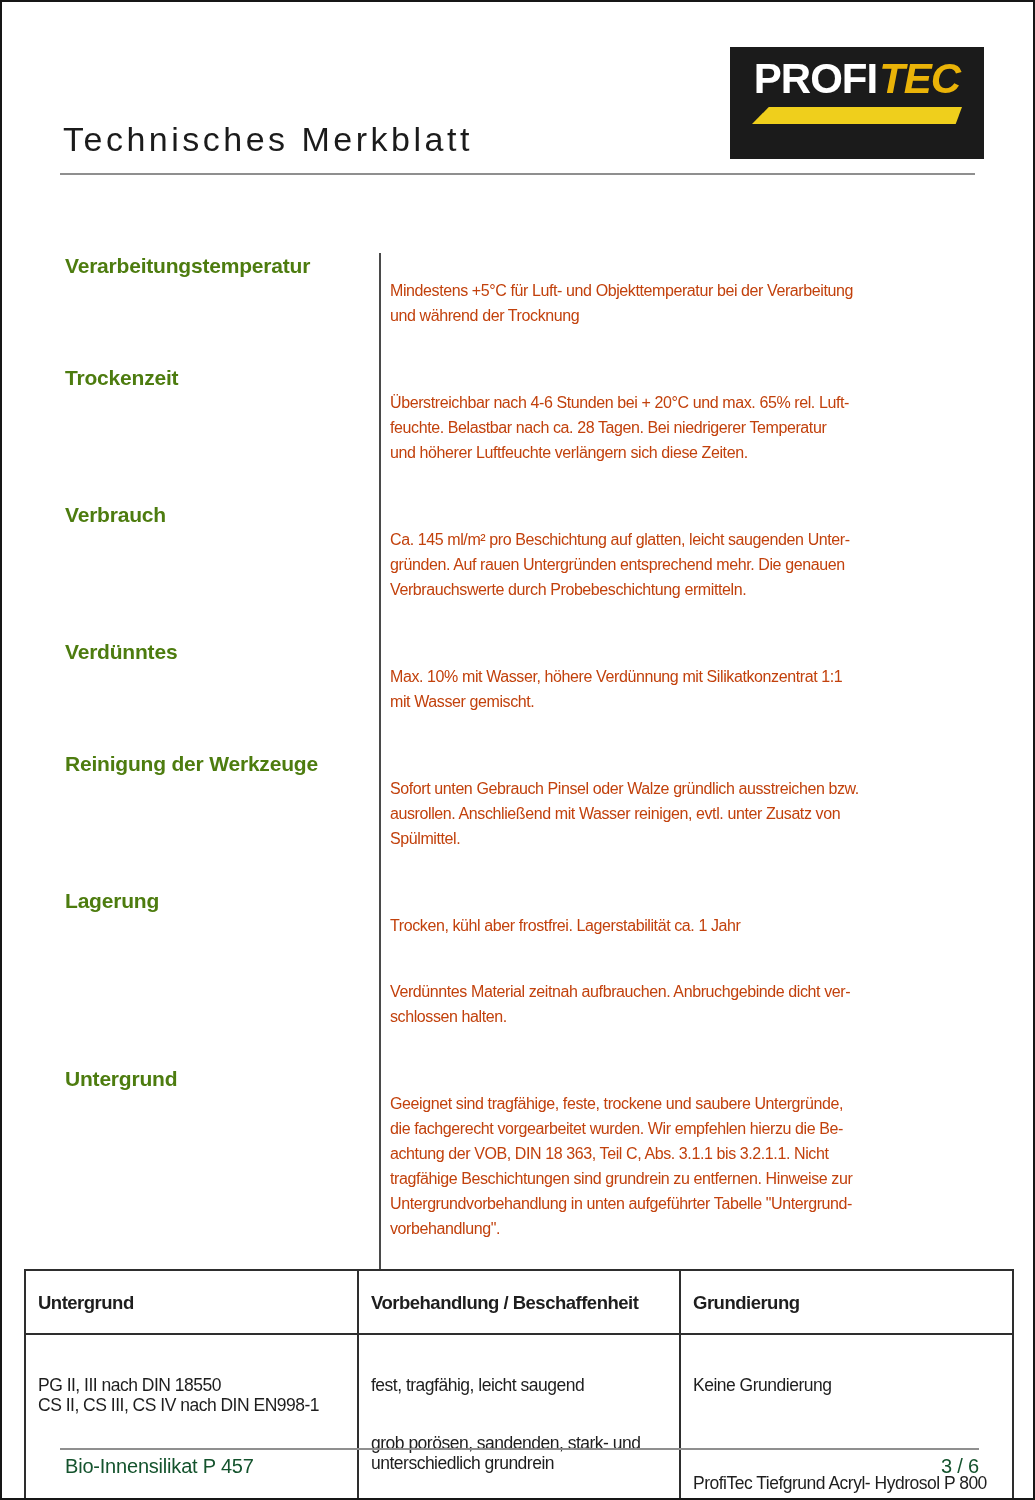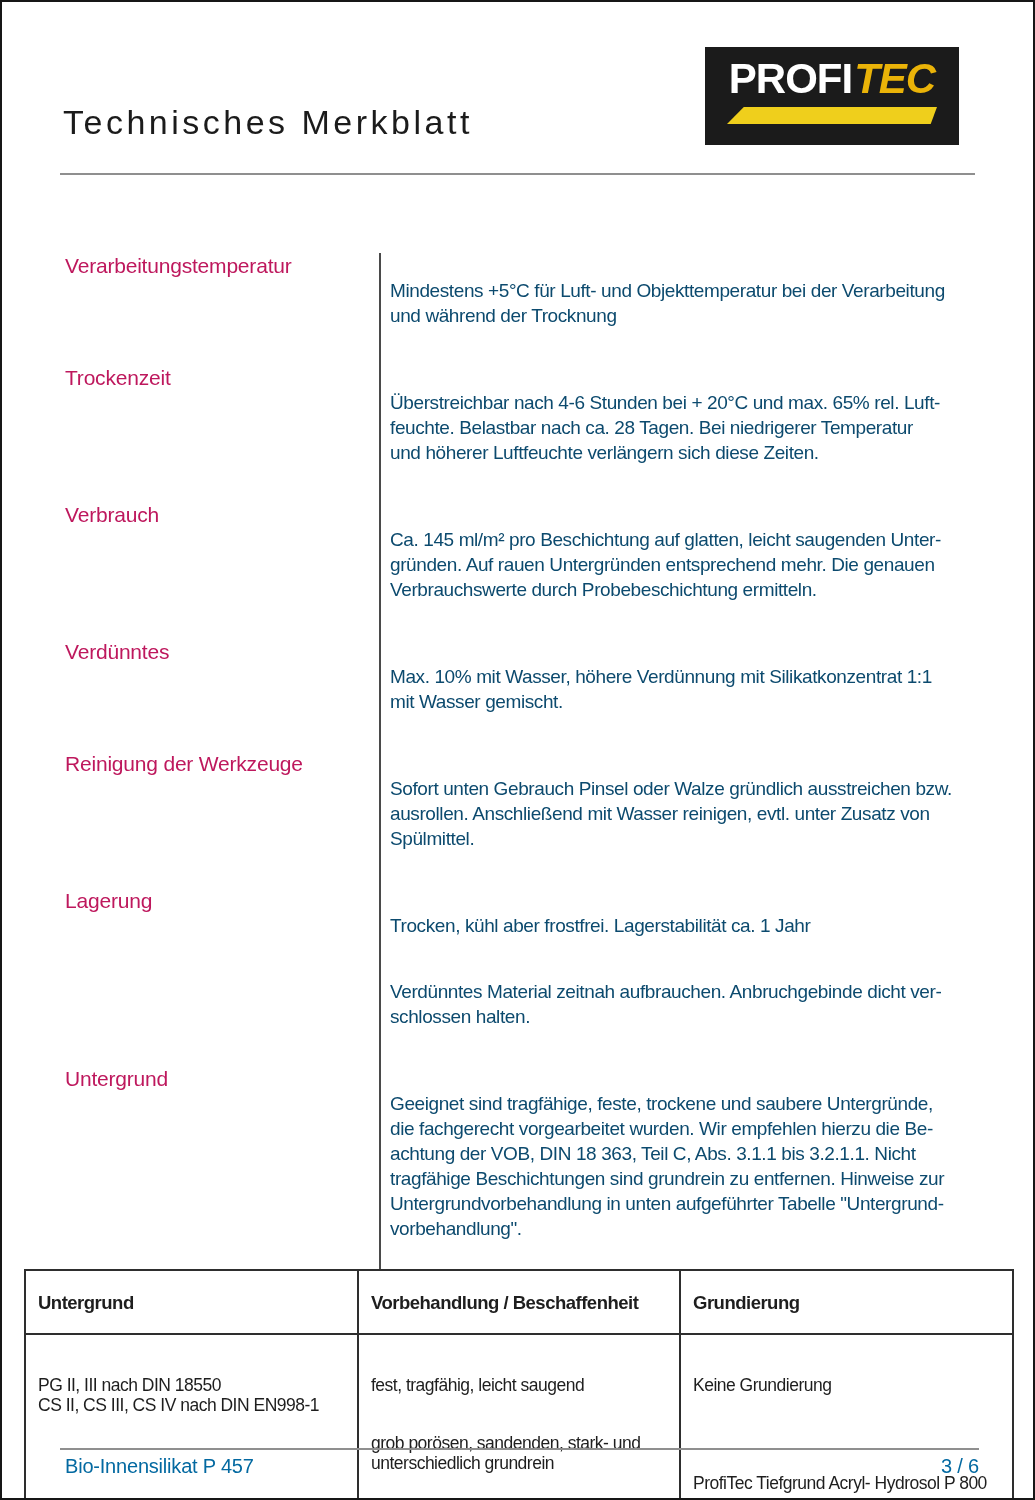--- a/index.html
+++ b/index.html
@@ -15,34 +15,34 @@
     border: 2px solid #161616;
     overflow: hidden;
   }
 
   
   .doc-header { position: relative; height: 174px; }
 
   .page-title {
     position: absolute;
     left: 61px;
-    top: 101px;
+    top: 118px;
     font-size: 34px;
     font-weight: 400;
     letter-spacing: 3.5px;
     color: #1b1b1b;
     white-space: nowrap;
   }
 
   .brand-logo {
     position: absolute;
-    left: 703px;
+    left: 728px;
     top: 45px;
     width: 254px;
-    height: 98px;
+    height: 112px;
     background: #1b1b1b;
     padding-top: 11px;
   }
   .logo-wordmark {
     display: flex;
     justify-content: center;
     align-items: baseline;
     line-height: 1;
     font-size: 42px;
     font-weight: 700;
@@ -68,34 +68,34 @@
   }
 
   
   .tech-grid {
     display: grid;
     grid-template-columns: 314px 1fr;
     margin: 77px 40px 0 63px;
   }
   .spec-label {
     font-size: 21px;
-    font-weight: 400;
+    font-weight: 700;
     letter-spacing: -0.2px;
     line-height: 25px;
     padding-right: 14px;
-    color: #be185d;
+    color: #4d7c0f;
   }
   .spec-value {
     border-left: 2px solid #4a4a4a;
     padding: 0 0 12px 9px;
-    font-size: 19px;
+    font-size: 16px;
     letter-spacing: -0.4px;
     line-height: 25px;
     white-space: pre-line;
-    color: #0c4a6e;
+    color: #c2410c;
   }
   .spec-value p { white-space: pre-line; margin: 0 0 16px 0; }
   .spec-value p:last-child { margin-bottom: 0; }
   .spec-value:last-child { padding-bottom: 4px; }
 
   
   .substrate-table {
     position: absolute;
     left: 22px;
     top: 1267px;
@@ -130,21 +130,21 @@
   }
   .doc-footer {
     position: absolute;
     left: 63px;
     top: 1453px;
     width: 914px;
     display: flex;
     justify-content: space-between;
     font-size: 20px;
     letter-spacing: -0.2px;
-    color: #0369a1;
+    color: #14532d;
   }
 </style>
 </head>
 <body>
 
 <div class="page">
 
   <div class="doc-header">
     <h1 class="page-title">Technisches Merkblatt</h1>
 

